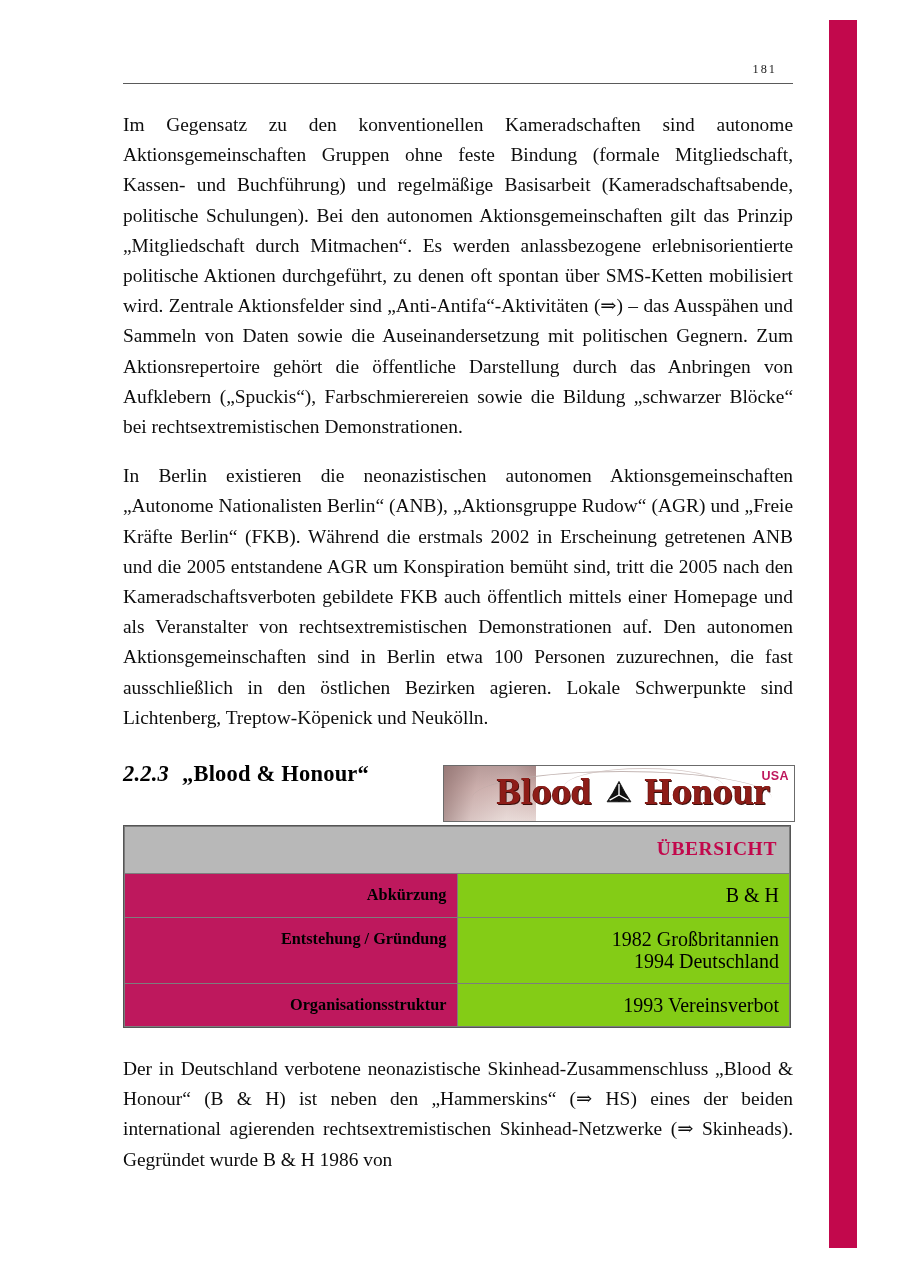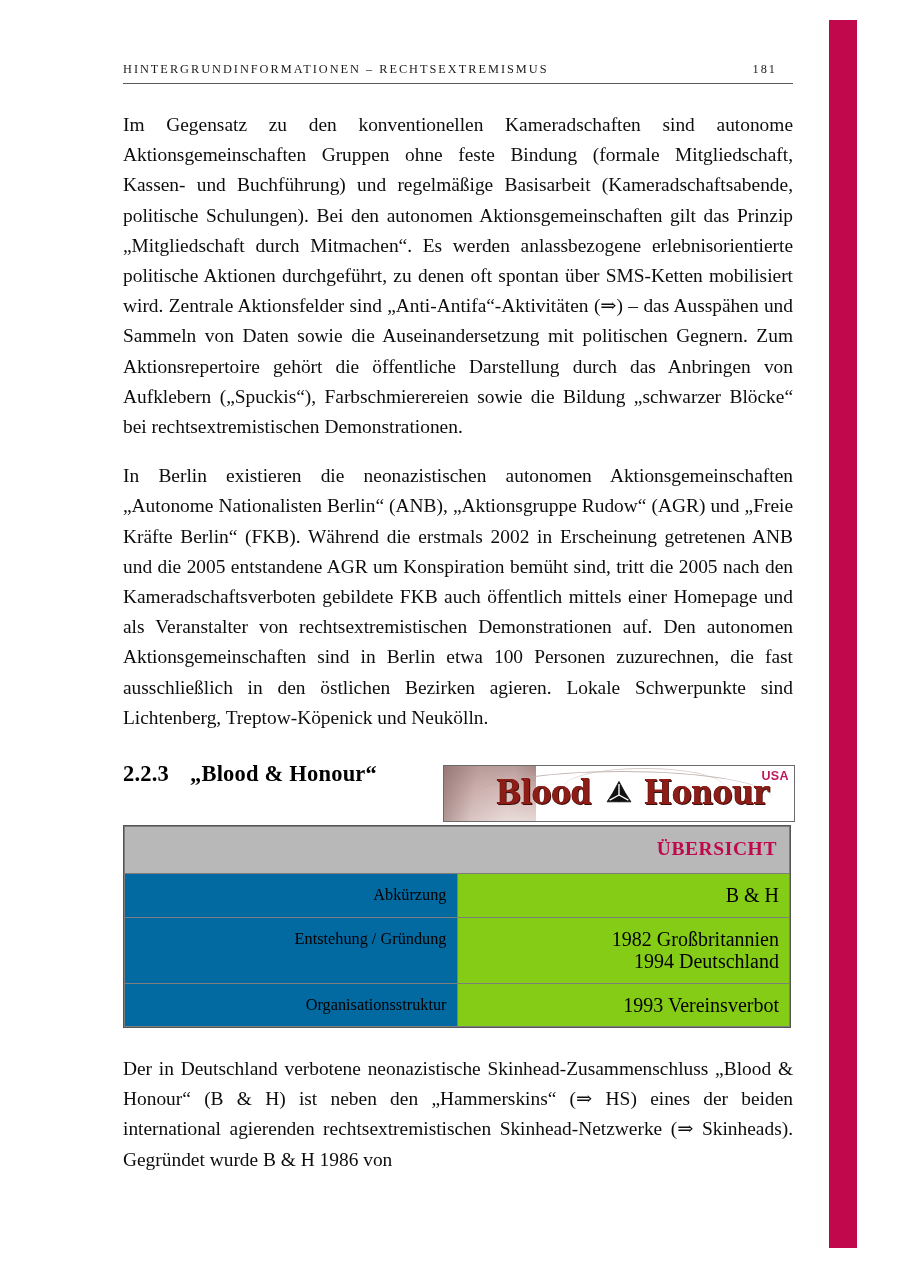--- a/index.html
+++ b/index.html
@@ -95,21 +95,21 @@
   }
   .section-heading {
     position: absolute;
     left: 0;
     top: 4px;
     font-size: 22.5px;
     font-weight: bold;
     letter-spacing: 0.2px;
     white-space: nowrap;
   }
-  .section-num { margin-right: 21px; }
+  .section-num { margin-right: 13px; font-style: italic; }
 
   
   .logo {
     position: absolute;
     left: 320px;
     top: 8px;
     width: 350px;
     height: 55px;
     border: 1px solid #6b6b6b;
     background: #ffffff;
@@ -193,22 +193,22 @@
     padding: 11px 12px 13px 12px;
   }
   .ov-head-text {
     color: #c2084c;
     font-weight: bold;
     font-size: 19.5px;
     letter-spacing: 0.6px;
   }
   td.ov-label {
     width: 205px;
-    background: #0369a1;
-    font-weight: normal;
+    background: #be185d;
+    font-weight: bold;
     font-size: 16.3px;
     padding: 10px 10px 10px 12px;
     line-height: 22px;
   }
   td.ov-value {
     background: #84cc16;
     font-size: 20px;
     padding: 10px 10px 10px 10px;
     line-height: 22.5px;
   }
@@ -220,21 +220,20 @@
 </head>
 <body>
 
 <div class="page">
 
   <div class="edge-bar"></div>
 
   <div class="content">
 
     <div class="runhead">
-      <div class="runhead-title">HINTERGRUNDINFORMATIONEN – RECHTSEXTREMISMUS</div>
       <div class="runhead-page">181</div>
       <div class="runhead-rule"></div>
     </div>
 
     <div class="body-text">
       <p class="para">Im Gegensatz zu den konventionellen Kameradschaften sind autonome Aktionsgemeinschaften Gruppen ohne feste Bindung (formale Mitgliedschaft, Kassen- und Buchführung) und regelmäßige Basisarbeit (Kameradschaftsabende, politische Schulungen). Bei den autonomen Aktionsgemeinschaften gilt das Prinzip „Mitgliedschaft durch Mitmachen“. Es werden anlassbezogene erlebnisorientierte politische Aktionen durchgeführt, zu denen oft spontan über SMS-Ketten mobilisiert wird. Zentrale Aktionsfelder sind „Anti-Antifa“-Aktivitäten (⇒) – das Ausspähen und Sammeln von Daten sowie die Auseinandersetzung mit politischen Gegnern. Zum Aktionsrepertoire gehört die öffentliche Darstellung durch das Anbringen von Aufklebern („Spuckis“), Farbschmierereien sowie die Bildung „schwarzer Blöcke“ bei rechtsextremistischen Demonstrationen.</p>
       <p class="para">In Berlin existieren die neonazistischen autonomen Aktionsgemeinschaften „Autonome Nationalisten Berlin“ (ANB), „Aktionsgruppe Rudow“ (AGR) und „Freie Kräfte Berlin“ (FKB). Während die erstmals 2002 in Erscheinung getretenen ANB und die 2005 entstandene AGR um Konspiration bemüht sind, tritt die 2005 nach den Kameradschaftsverboten gebildete FKB auch öffentlich mittels einer Homepage und als Veranstalter von rechtsextremistischen Demonstrationen auf. Den autonomen Aktionsgemeinschaften sind in Berlin etwa 100 Personen zuzurechnen, die fast ausschließlich in den östlichen Bezirken agieren. Lokale Schwerpunkte sind Lichtenberg, Treptow-Köpenick und Neukölln.</p>
     </div>
 
     <div class="section-row">

